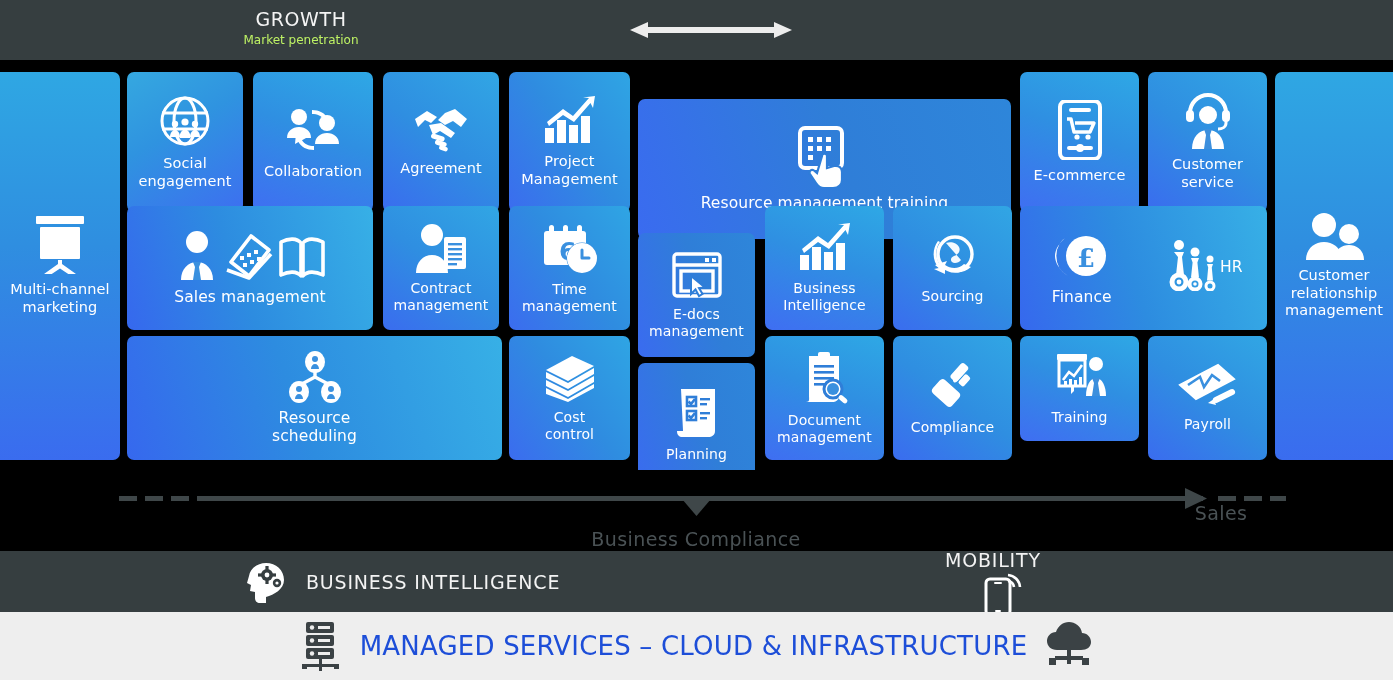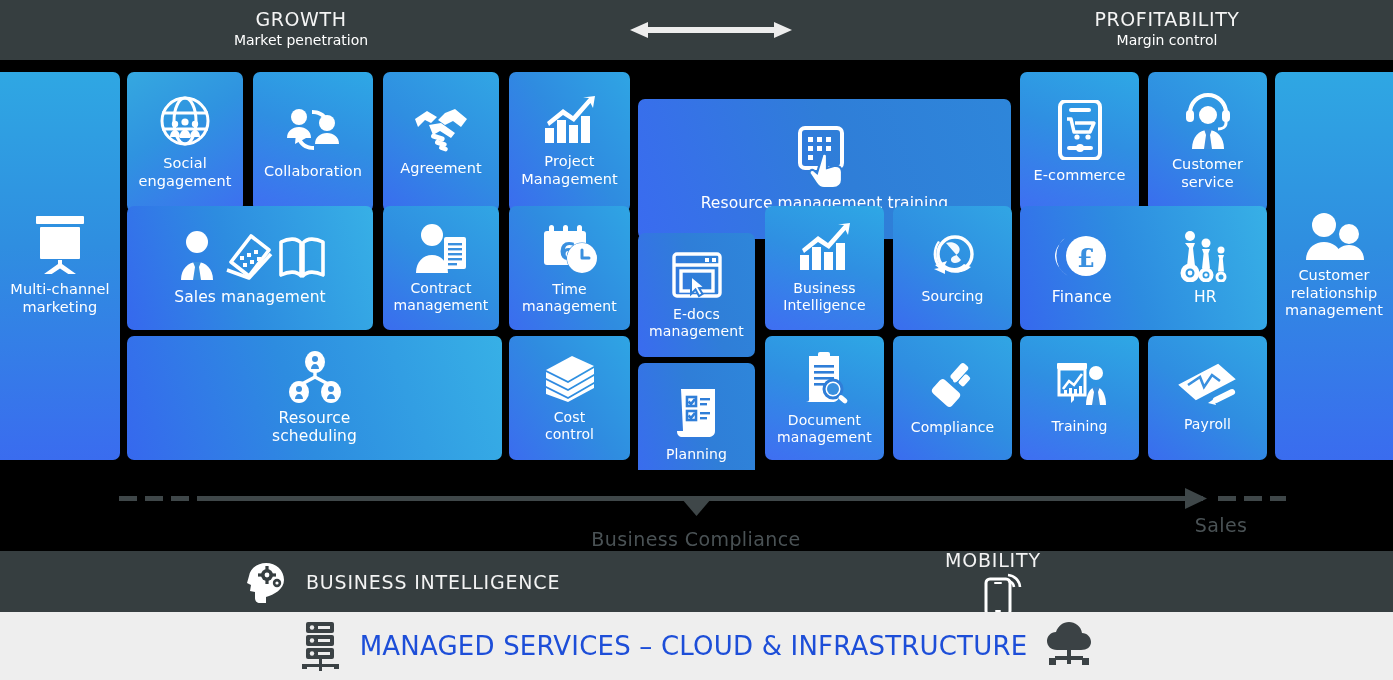--- a/index.html
+++ b/index.html
@@ -9,21 +9,21 @@
     font-family:"DejaVu Sans", sans-serif;
     background:#000;
   }
   
   .top-band{
     position:absolute; left:0; top:0; width:1393px; height:60px;
     background:#363e40;
   }
   .hdr-block{ position:absolute; text-align:center; color:#f2f2f2; }
   .hdr-title{ font-size:19px; letter-spacing:.6px; line-height:23px; color:#f4f4f4; }
-  .hdr-sub{ font-size:14px; line-height:19px; color:#ffffff; }
+  .hdr-sub{ font-size:12px; line-height:19px; color:#bef264; }
   #growth-block{ left:170px; top:8px; width:262px; }
   #profit-block{ left:1036px; top:8px; width:262px; }
   .dbl-arrow{ position:absolute; left:630px; top:22px; width:162px; height:16px; }
 
   
   .grid-area{ position:absolute; left:0; top:60px; width:1393px; height:410px; background:#000; }
   .tile{
     position:absolute; border-radius:7px; color:#fff;
     display:flex; flex-direction:column; align-items:center; justify-content:center;
     text-align:center; overflow:hidden;
@@ -71,24 +71,20 @@
     <div class="hdr-title">GROWTH</div>
     <div class="hdr-sub">Market penetration</div>
   </div>
 
   <div class="dbl-arrow">
     <svg width="162" height="16" viewBox="0 0 162 16">
       <path d="M0 8 L18 0 L18 5 L144 5 L144 0 L162 8 L144 16 L144 11 L18 11 L18 16 Z" fill="#ededed"></path>
     </svg>
   </div>
 
-  <div class="hdr-block" id="profit-block">
-    <div class="hdr-title">PROFITABILITY</div>
-    <div class="hdr-sub">Margin control</div>
-  </div>
 </div>
 
 <div class="grid-area">
 
   <div class="tile tall gleft" style="left:0;top:12px;width:120px;height:388px;border-radius:0 7px 7px 0;">
     <span class="ico">
       <svg width="56" height="58" viewBox="0 0 56 58" fill="#fff">
         <rect x="4" y="0" width="48" height="8" rx="1"></rect>
         <rect x="8" y="11" width="40" height="32" rx="1"></rect>
         <path d="M26 44h4v4l14 10-2.6 3.4L28 52.5 14.6 61.4 12 58l14-10z"></path>
@@ -341,21 +337,21 @@
       <div style="flex:1;display:flex;flex-direction:column;align-items:center;justify-content:center;">
         <span class="ico">
           <svg width="56" height="52" viewBox="0 0 56 52" fill="#fff">
             <circle cx="32" cy="26" r="20"></circle>
             <path d="M14 6a23 23 0 0 0 0 40c-9-6-13-14-13-20S5 12 14 6z"></path>
             <text x="32" y="37" font-size="26" text-anchor="middle" font-family="DejaVu Serif, serif" font-weight="bold" fill="#3a90df">£</text>
           </svg>
         </span>
         <span class="lbl">Finance</span>
       </div>
-      <div style="flex:1;display:flex;flex-direction:column;align-items:center;justify-content:center;">
+      <div style="flex:1;display:flex;flex-direction:row;align-items:center;justify-content:center;">
         <span class="ico">
           <svg width="52" height="52" viewBox="0 0 52 52" fill="#fff">
             <g>
                 <circle cx="11" cy="6" r="5"></circle>
                 <path d="M6 13h10l-2 5 2 18H8l2-18z"></path>
               <circle cx="11" cy="43" r="7" fill="none" stroke="#fff" stroke-width="5"></circle>
                 <circle cx="11" cy="43" r="2.4"></circle>
               </g>
             <g>
                 <circle cx="27" cy="13" r="4.5"></circle>
@@ -456,21 +452,21 @@
       <svg width="52" height="52" viewBox="0 0 52 52" fill="#fff">
         <rect x="28" y="2" width="9" height="20" rx="3" transform="rotate(42 32 12)"></rect>
         <rect x="34" y="14" width="7" height="12" rx="2" transform="rotate(42 37 20)"></rect>
         <rect x="6" y="24" width="26" height="18" rx="4" transform="rotate(42 19 33)"></rect>
         <rect x="30" y="8" width="4" height="16" rx="2" transform="rotate(42 32 16)"></rect>
       </svg>
     </span>
     <span class="lbl" style="white-space:pre-line">Compliance</span>
   </div>
 
-  <div class="tile small g2" style="left:1020px;top:276px;width:119px;height:124px;">
+  <div class="tile small g2" style="left:1020px;top:276px;width:119px;height:105px;">
     <span class="ico">
       <svg width="54" height="50" viewBox="0 0 54 50" fill="#fff">
         <rect x="4" y="2" width="30" height="6" rx="1"></rect>
         <rect x="6" y="8" width="26" height="26" fill="none" stroke="#fff" stroke-width="3"></rect>
         <path d="M10 28 L16 20 L21 24 L29 13" fill="none" stroke="#fff" stroke-width="2.6"></path>
         <g>
             <rect x="11" y="29" width="3" height="4"></rect>
             <rect x="16" y="27" width="3" height="6"></rect>
            <rect x="21" y="28" width="3" height="5"></rect>
             <rect x="26" y="25" width="3" height="8"></rect>
@@ -509,21 +505,21 @@
     <path d="M1185 10 L1207 20.5 L1185 31 Z" fill="#3f4749"></path>
     <path d="M682 21 L711 21 L696.5 38 Z" fill="#3f4749"></path>
     <g fill="#3f4749">
       <rect x="1218" y="18" width="18" height="5"></rect>
         <rect x="1244" y="18" width="18" height="5"></rect>
       <rect x="1270" y="18" width="16" height="5"></rect>
     </g>
   </svg>
   <div class="flow-label" style="left:123px;top:44px;width:160px;margin-top:40px;">Orders</div>
   <div class="flow-label" style="left:566px;top:58px;width:260px;">Business Compliance</div>
-  <div class="flow-label" style="left:1141px;top:44px;width:160px;">Sales</div>
+  <div class="flow-label" style="left:1141px;top:32px;width:160px;">Sales</div>
 </div>
 
 <div class="svc-band">
   <div class="svc-item" style="position:absolute;left:246px;">
     <span style="margin-right:20px;">
       <svg width="40" height="42" viewBox="0 0 40 42" fill="#fff">
         <path d="M38 19c0-10-8-17-18-17C11 2 4 8 3 15l-2 7 4 2-1 6 5 1 0 6c0 3 2 5 5 5h6v-6c8-2 18-8 18-17z"></path>
         <circle cx="21" cy="14" r="6" fill="#363e40"></circle>
           <circle cx="21" cy="14" r="2.4" fill="#fff"></circle>
         <g fill="#363e40">

